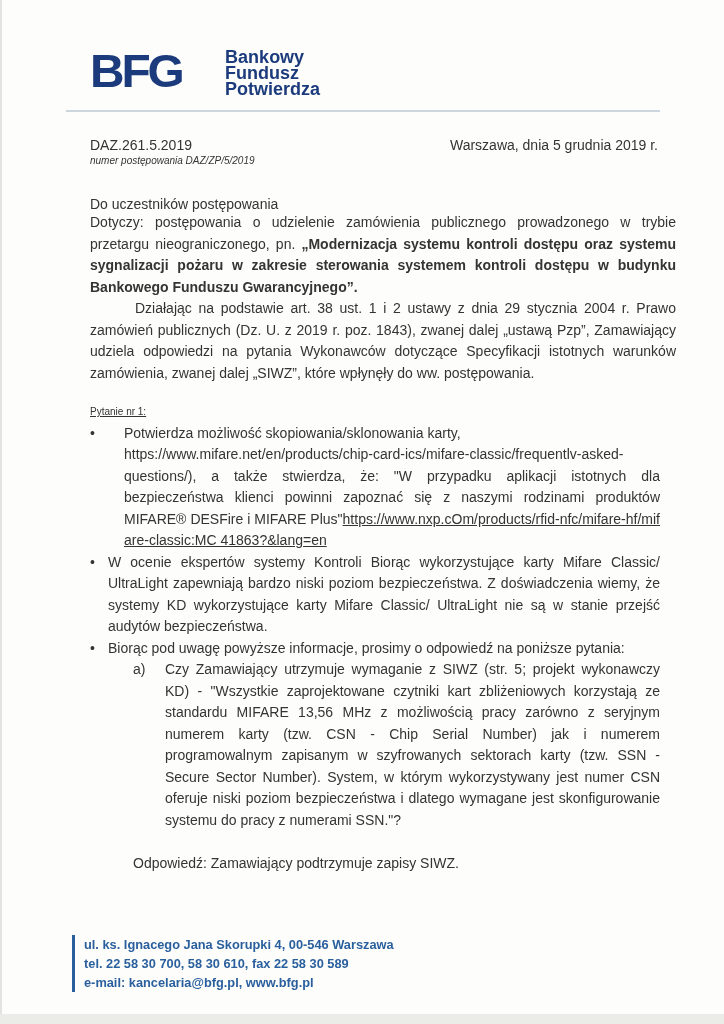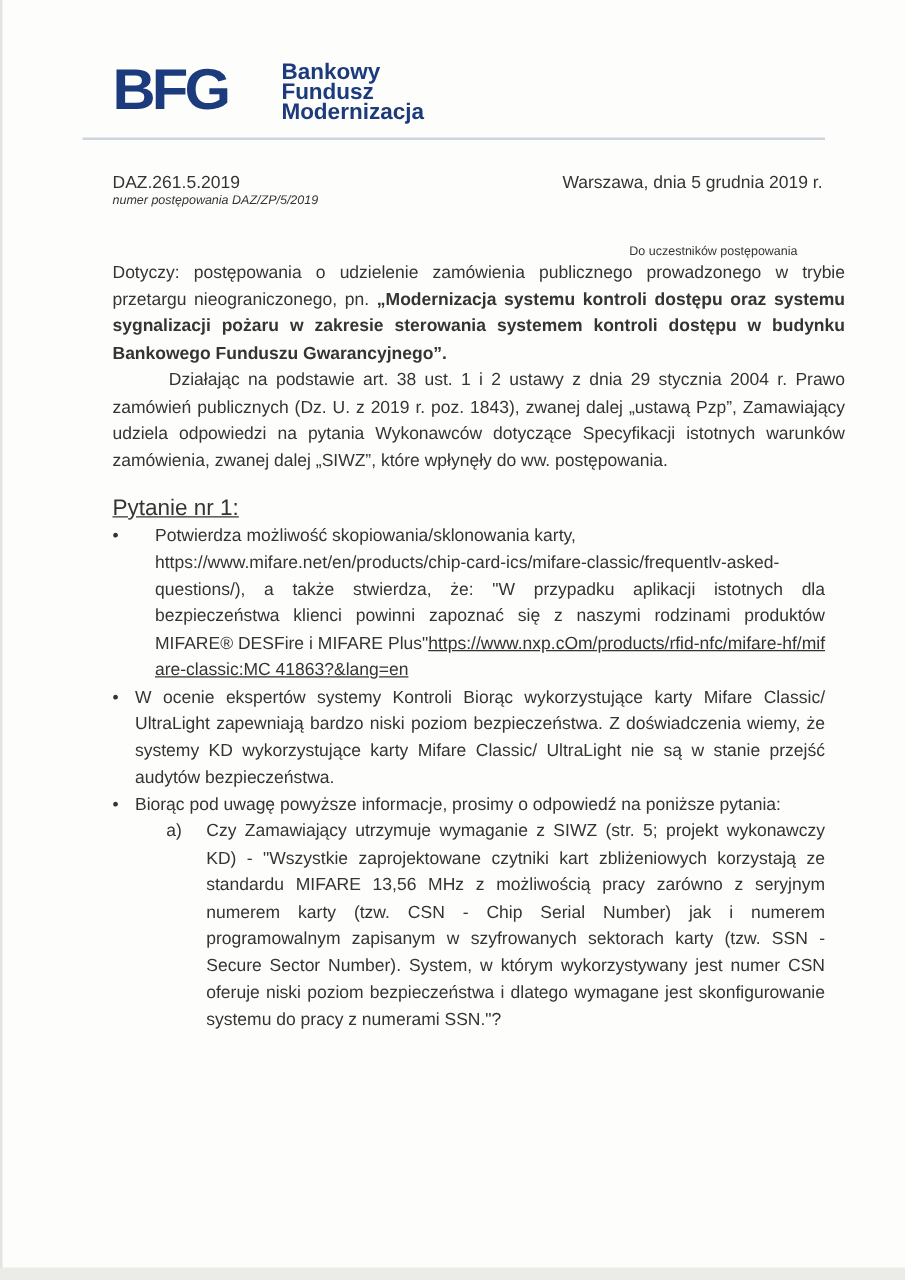--- a/index.html
+++ b/index.html
@@ -22,27 +22,27 @@
     font-size:46px;font-weight:bold;line-height:50px;
     color:#1c3b7c;letter-spacing:-3px;
     transform:scaleX(1.04);transform-origin:left;
   }
   .logo-name{display:flex;flex-direction:column;padding-top:3px;}
   .logo-name span{font-size:18px;font-weight:bold;color:#1c3b7c;line-height:16px;padding-left:36px;}
   .header-divider{height:2px;background:#cdd6de;margin:13px 64px 0 66px;}
 
   .meta-row{display:flex;justify-content:space-between;margin:25px 66px 0 90px;font-size:14px;}
   .proceeding-number{margin:2px 66px 0 90px;font-size:10px;font-style:italic;}
-  .addressee{margin:30px 86px 0 90px;text-align:right;font-size:10px;}
+  .addressee{margin:30px 66px 0 90px;font-size:14px;}
 
   
   p.doc-par{margin:0 48px 0 90px;font-size:14px;line-height:21.5px;text-align:justify;}
   .subject-par{margin-top:27px;}
   .intro-par{margin-top:15px;text-indent:45px;}
-  .question-heading{margin:17px 64px 0 90px;font-size:18px;line-height:21.5px;text-decoration:underline;}
+  .question-heading{margin:17px 64px 0 90px;font-size:10px;line-height:21.5px;text-decoration:underline;}
   .question-intro{margin-top:0;}
   b,strong{font-weight:bold;}
 
   .bullet-item{display:flex;margin:0 64px 0 90px;font-size:14px;line-height:21.5px;}
   .bullet-marker{width:18px;flex:0 0 18px;}
   .bullet-text{flex:1;text-align:justify;}
   .prewrap{white-space:pre-wrap;margin-left:16px;}
   .doc-link{color:#343434;text-decoration:underline;cursor:pointer;word-break:break-all;}
 
   .sub-item{display:flex;margin:0 64px 0 133px;font-size:14px;line-height:21.5px;}
@@ -61,21 +61,21 @@
 <body>
 
 <div class="page">
   <div class="scan-left-edge"></div>
 
   <div class="logo-row">
     <div class="logo-acronym">BFG</div>
     <div class="logo-name">
       <span>Bankowy</span>
       <span>Fundusz</span>
-      <span>Modernizacja</span>
+      <span>Potwierdza</span>
     </div>
   </div>
   <div class="header-divider"></div>
 
   <div class="meta-row">
     <span>DAZ.261.5.2019</span>
     <span>Warszawa, dnia 5 grudnia 2019 r.</span>
   </div>
   <div class="proceeding-number">numer postępowania DAZ/ZP/5/2019</div>
 
@@ -101,16 +101,25 @@
   <div class="bullet-item">
     <span class="bullet-marker">•</span>
     <div class="bullet-text">Biorąc pod uwagę powyższe informacje, prosimy o odpowiedź na poniższe pytania:</div>
   </div>
 
   <div class="sub-item">
     <span class="sub-label">a)</span>
     <div class="sub-text">Czy Zamawiający utrzymuje wymaganie z SIWZ (str. 5; projekt wykonawczy KD) - "Wszystkie zaprojektowane czytniki kart zbliżeniowych korzystają ze standardu MIFARE 13,56 MHz z możliwością pracy zarówno z seryjnym numerem karty (tzw. CSN - Chip Serial Number) jak i numerem programowalnym zapisanym w szyfrowanych sektorach karty (tzw. SSN - Secure Sector Number). System, w którym wykorzystywany jest numer CSN oferuje niski poziom bezpieczeństwa i dlatego wymagane jest skonfigurowanie systemu do pracy z numerami SSN."?</div>
   </div>
 
+  <div class="answer-line">Odpowiedź: Zamawiający podtrzymuje zapisy SIWZ.</div>
 
+  <div class="footer">
+    <div class="footer-bar"></div>
+    <div class="footer-lines">
+      <span>ul. ks. Ignacego Jana Skorupki 4, 00-546 Warszawa</span>
+      <span>tel. 22 58 30 700, 58 30 610, fax 22 58 30 589</span>
+      <span>e-mail: kancelaria@bfg.pl, www.bfg.pl</span>
+    </div>
+  </div>
 
   <div class="scan-bottom-band"></div>
 </div>
 
 </body></html>

